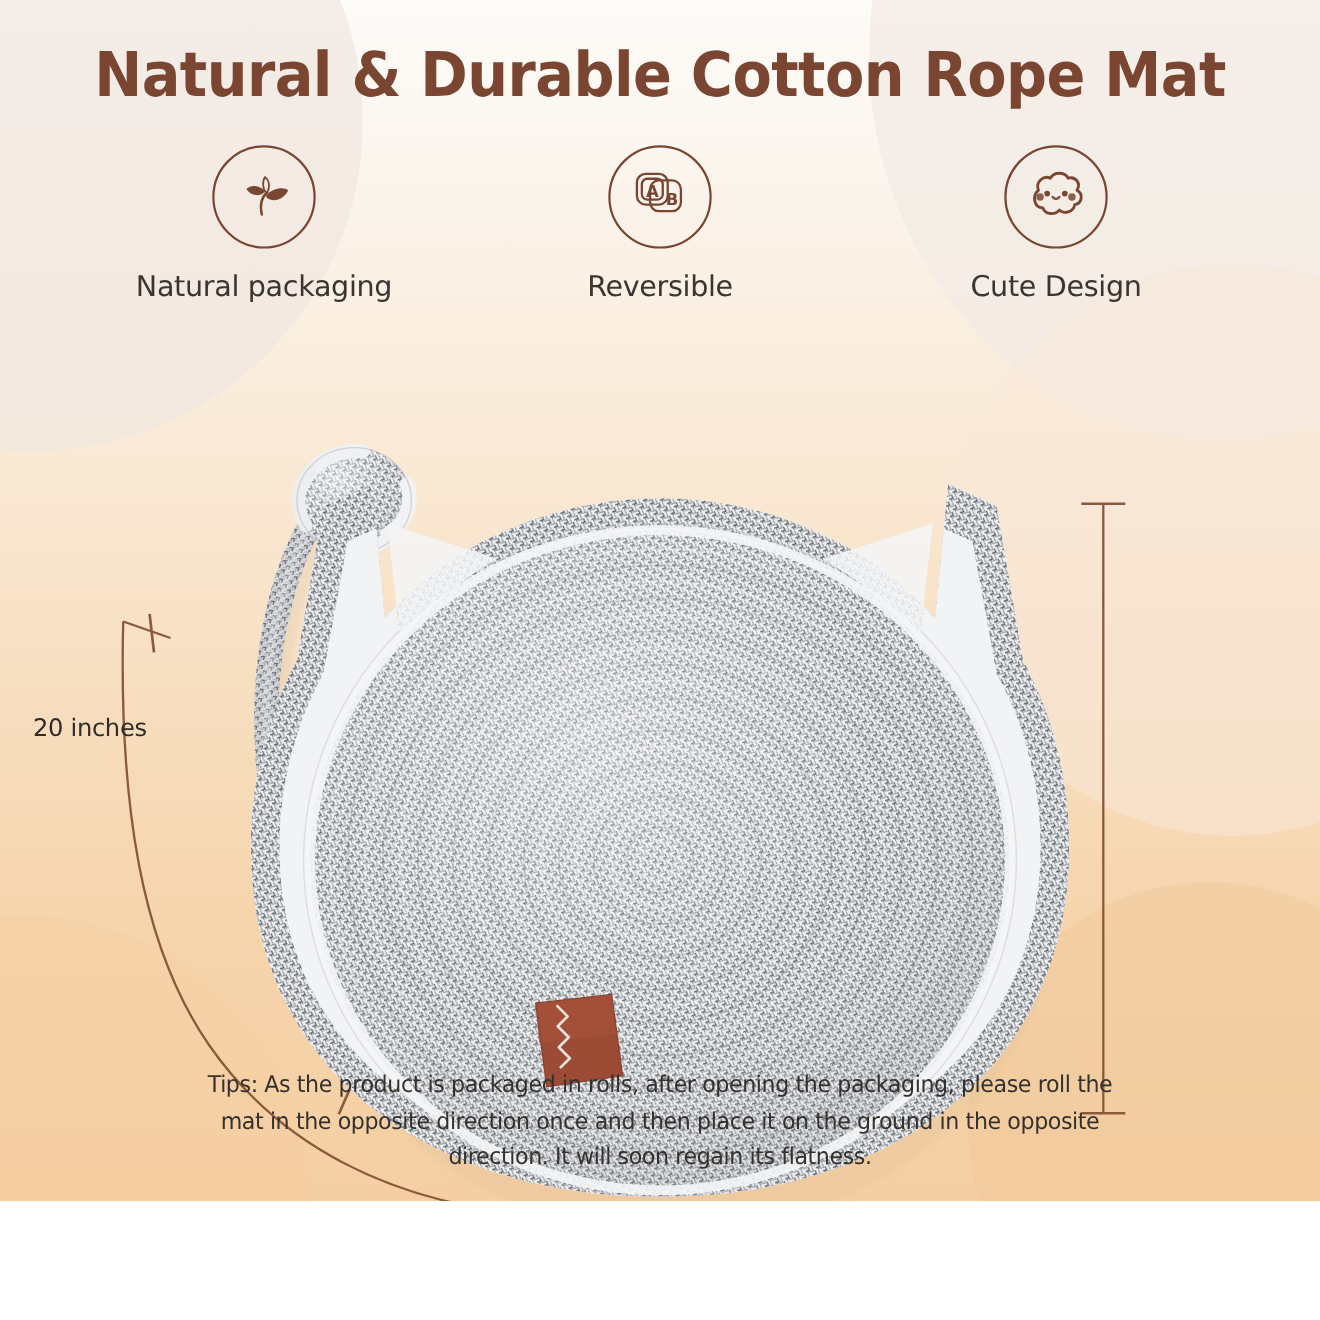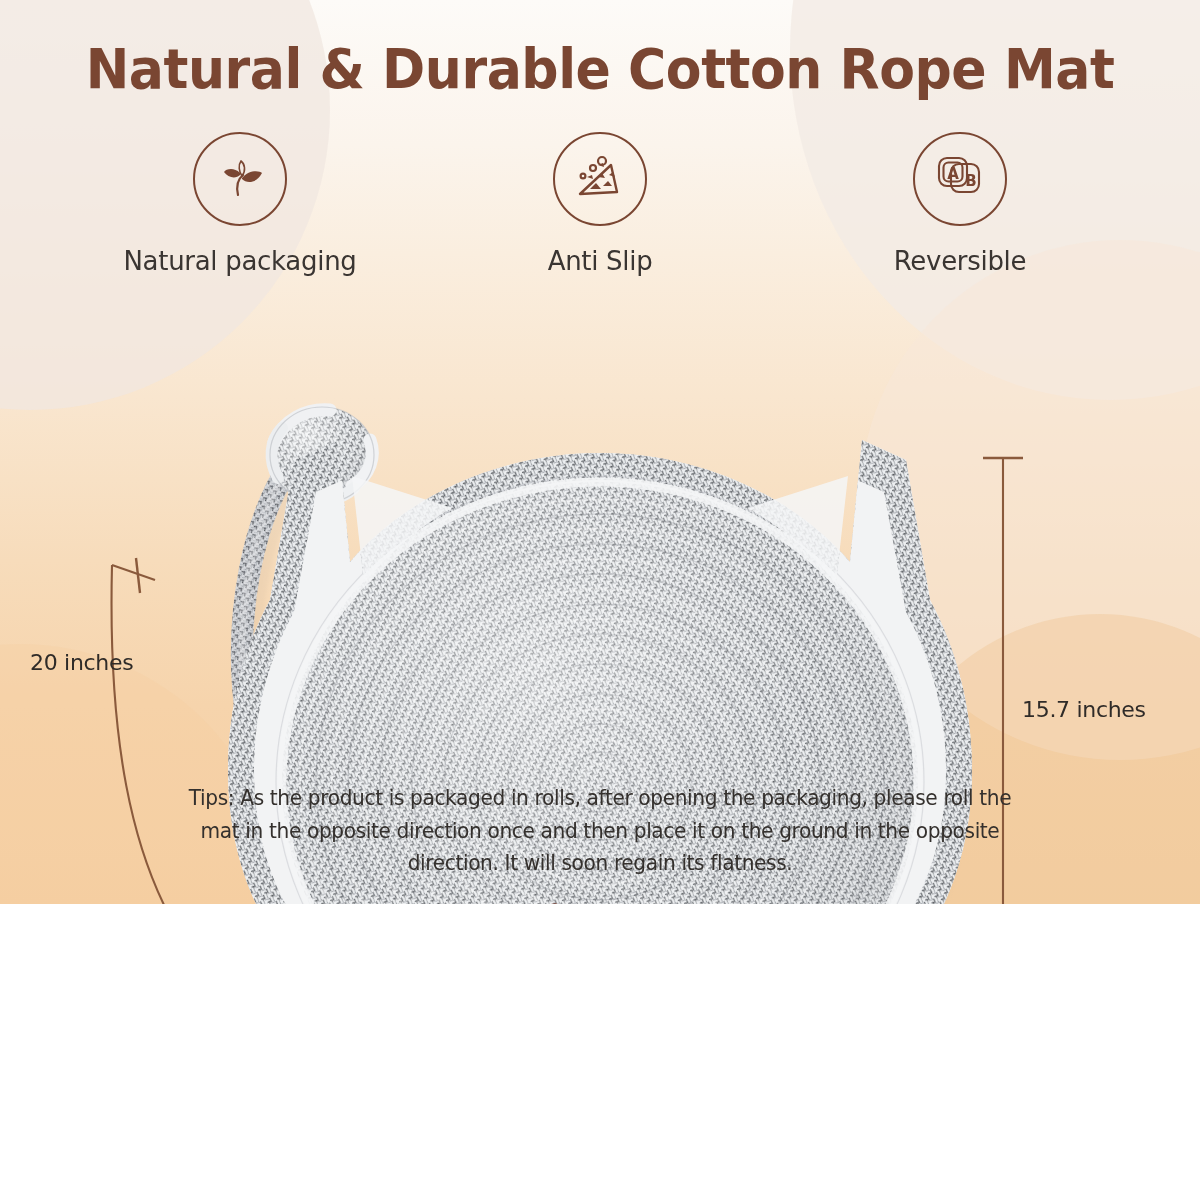--- a/index.html
+++ b/index.html
@@ -4,21 +4,21 @@
 <title>Product Infographic</title>
 <style>
   html, body {
     margin: 0;
     padding: 0;
     background: #ffffff;
   }
   #page {
     position: relative;
     width: 1200px;
-    height: 904px;
+    height: 1092px;
     overflow: hidden;
     font-family: "Liberation Sans", sans-serif;
     background: linear-gradient(
         to bottom,
         #fdfbf8 0%,
         #fbf4ec 16%,
         #faeedf 28%,
         #f9e6cf 44%,
         #f7dcbb 62%,
         #f6d4ac 78%,
@@ -169,59 +169,51 @@
             <path d="M29 10 C33 13 34 20 30 25 C27 21 26 14 29 10 Z" stroke-width="1.6" fill="none"></path>
             <path d="M28 22 C22 16 14 18 12 21 C16 27 24 28 28 24 Z" stroke-width="0"></path>
             <path d="M30 27 C36 19 47 19 50 22 C45 32 35 33 30 28 Z" stroke-width="0"></path>
             <path d="M26 44 C24 35 26 28 31 24" stroke-width="2.2" fill="none" stroke-linecap="round"></path>
           </g>
         </svg>
       </div>
       <div class="feature-label">Natural packaging</div>
     </div>
 
-    <div class="feature">
-      <div class="feature-icon">
-        <svg width="58" height="58" viewBox="0 0 58 58" aria-hidden="true">
-          <g fill="none" stroke="#7a4632" stroke-width="2.4" stroke-linejoin="round">
-            <path d="M9 44 L40 15 L46 42 Z"></path>
-          </g>
-          <g fill="#7a4632">
-            <path d="M19 39 l6 -6 l5 6 Z"></path>
-            <path d="M32 36 l5 -5 l4 5 Z"></path>
-            <path d="M27 27 l4 -4 l3 5 Z"></path>
-            <path d="M38 25 l4 -3 l2 5 Z"></path>
-            <path d="M16 27 l5 -2 l1 4 Z"></path>
-          </g>
-          <g fill="none" stroke="#7a4632" stroke-width="2.2">
-            <circle cx="31" cy="11" r="4"></circle>
-            <circle cx="22" cy="18" r="3"></circle>
-            <circle cx="12" cy="26" r="2.4"></circle>
-          </g>
-          <path d="M27 15 l5 -2 l1 4 Z" fill="#7a4632"></path>
-        </svg>
-      </div>
-      <div class="feature-label">Anti Slip</div>
-    </div>
 
     <div class="feature">
       <div class="feature-icon">
         <svg width="62" height="62" viewBox="0 0 62 62" aria-hidden="true">
           <g fill="none" stroke="#7a4632" stroke-width="2.1">
             <rect x="22" y="16" width="28" height="28" rx="8"></rect>
             <rect x="10" y="10" width="28" height="28" rx="8"></rect>
             <rect x="14.5" y="14.5" width="19" height="19" rx="5"></rect>
           </g>
           <text x="24" y="31" font-family="DejaVu Sans, sans-serif" font-size="15" font-weight="700" fill="#7a4632" text-anchor="middle">A</text>
           <text x="42" y="38" font-family="DejaVu Sans, sans-serif" font-size="15" font-weight="700" fill="#7a4632" text-anchor="middle">B</text>
         </svg>
       </div>
       <div class="feature-label">Reversible</div>
     </div>
 
+    <div class="feature">
+      <div class="feature-icon">
+        <svg width="64" height="60" viewBox="0 0 64 60" aria-hidden="true">
+          <path d="M16 24 C13 16 21 10 27 13 C30 7 40 7 43 13 C50 11 55 18 51 24
+                   C57 27 56 36 49 37 C48 44 39 46 35 42 C31 47 22 46 20 40
+                   C12 40 10 29 16 24 Z" fill="none" stroke="#7a4632" stroke-width="2.6" stroke-linejoin="round"></path>
+          <circle cx="24" cy="27" r="2.6" fill="#7a4632"></circle>
+          <circle cx="40" cy="27" r="2.6" fill="#7a4632"></circle>
+          <circle cx="17.5" cy="30" r="3.4" fill="#7a4632" opacity="0.85"></circle>
+          <circle cx="46.5" cy="30" r="3.4" fill="#7a4632" opacity="0.85"></circle>
+          <path d="M29 30 q3 3.5 6 0" fill="none" stroke="#7a4632" stroke-width="2.1" stroke-linecap="round"></path>
+        </svg>
+      </div>
+      <div class="feature-label">Cute Design</div>
+    </div>
 
   </div>
 
   <div id="stage">
     <svg width="1200" height="800" viewBox="0 0 1200 800" aria-hidden="true">
       <defs>
 
         <pattern id="braid" width="7" height="7" patternUnits="userSpaceOnUse" patternTransform="rotate(25)">
           <rect width="7" height="7" fill="#eceef0"></rect>
           <path d="M0 1 l3 2.4 l-3 2.4" fill="none" stroke="#5d6166" stroke-width="1.15"></path>
@@ -384,17 +376,16 @@
 
       <g stroke="#8a5a3c" fill="none" stroke-width="2.1">
         <line x1="1003" y1="158" x2="1003" y2="712"></line>
         <line x1="983" y1="158" x2="1023" y2="158" stroke-width="2.4"></line>
         <line x1="983" y1="712" x2="1023" y2="712" stroke-width="2.4"></line>
       </g>
     </svg>
   </div>
 
   <div class="dim-label" id="dim-label-length">20 inches</div>
-  <div class="dim-label" id="dim-label-width">15.7 inches</div>
 
   <div id="tips">Tips: As the product is packaged in rolls, after opening the packaging, please roll the mat in the opposite direction once and then place it on the ground in the opposite direction. It will soon regain its flatness.</div>
 
 </div>
 
 </body></html>

